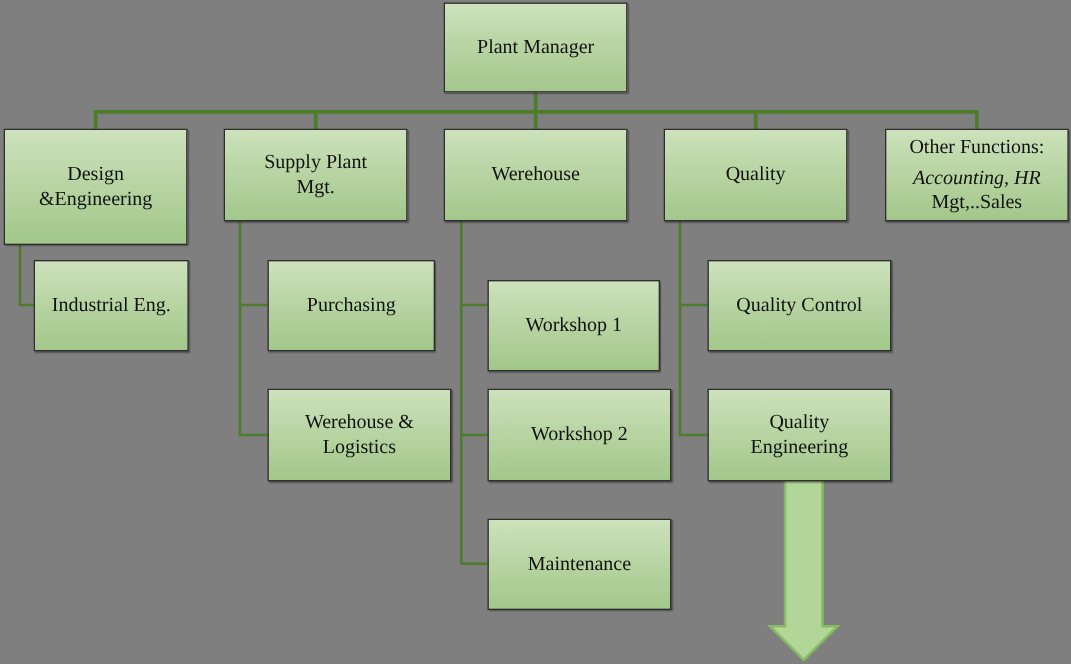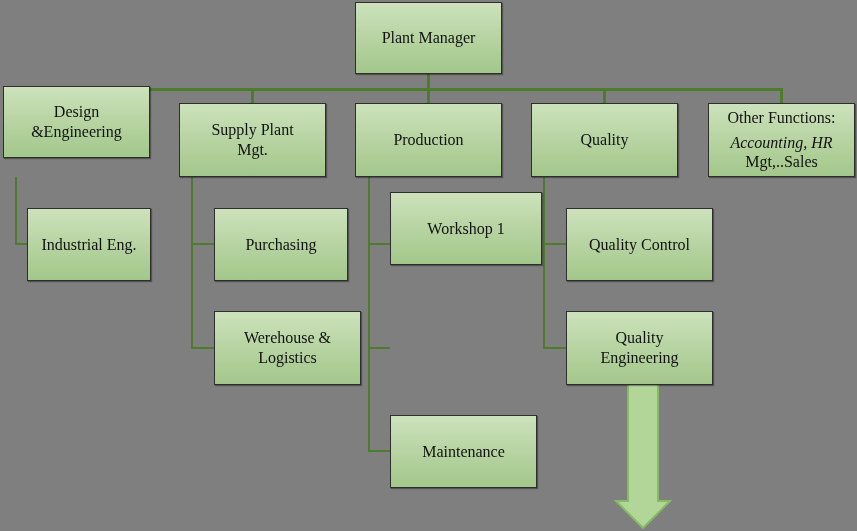--- a/index.html
+++ b/index.html
@@ -51,65 +51,68 @@
   <div class="conn" style="left:543px;top:347px;width:23px;height:2px"></div>
 
   <svg class="arrow-svg" width="62" height="148" viewBox="0 0 62 148">
     <polygon points="16,1 46,1 46,118 58,118 31,145 4,118 16,118" fill="#b2d698" stroke="#85bb62" stroke-width="2" stroke-linejoin="miter"></polygon>
   </svg>
 
   <div class="node" style="left:355px;top:2px;width:147px;height:72px">
     <div class="line">Plant Manager</div>
   </div>
 
-  <div class="node" style="left:3px;top:86px;width:147px;height:72px">
+  <div class="node" style="left:3px;top:103px;width:147px;height:93px">
     <div class="line">Design</div>
     <div class="line">&amp;Engineering</div>
   </div>
 
   <div class="node" style="left:179px;top:103px;width:147px;height:74px">
     <div class="line">Supply Plant</div>
     <div class="line">Mgt.</div>
   </div>
 
   <div class="node" style="left:355px;top:103px;width:147px;height:74px">
-    <div class="line">Production</div>
+    <div class="line">Werehouse</div>
   </div>
 
   <div class="node" style="left:531px;top:103px;width:147px;height:74px">
     <div class="line">Quality</div>
   </div>
 
   <div class="node" style="left:708px;top:103px;width:147px;height:74px">
     <div class="line">Other Functions:</div>
     <div class="line gap">Accounting, HR</div>
     <div class="line">Mgt,..Sales</div>
   </div>
 
   <div class="node" style="left:27px;top:208px;width:124px;height:73px">
     <div class="line">Industrial Eng.</div>
   </div>
 
   <div class="node" style="left:214px;top:208px;width:134px;height:73px">
     <div class="line">Purchasing</div>
   </div>
 
-  <div class="node" style="left:390px;top:192px;width:152px;height:73px">
+  <div class="node" style="left:390px;top:224px;width:138px;height:73px">
     <div class="line">Workshop 1</div>
   </div>
 
   <div class="node" style="left:214px;top:311px;width:147px;height:74px">
     <div class="line">Werehouse &amp;</div>
     <div class="line">Logistics</div>
   </div>
 
   <div class="node" style="left:566px;top:208px;width:147px;height:73px">
     <div class="line">Quality Control</div>
   </div>
 
+  <div class="node" style="left:390px;top:311px;width:147px;height:74px">
+    <div class="line">Workshop 2</div>
+  </div>
 
   <div class="node" style="left:566px;top:311px;width:147px;height:74px">
     <div class="line">Quality</div>
     <div class="line">Engineering</div>
   </div>
 
   <div class="node" style="left:390px;top:415px;width:147px;height:73px">
     <div class="line">Maintenance</div>
   </div>
 

